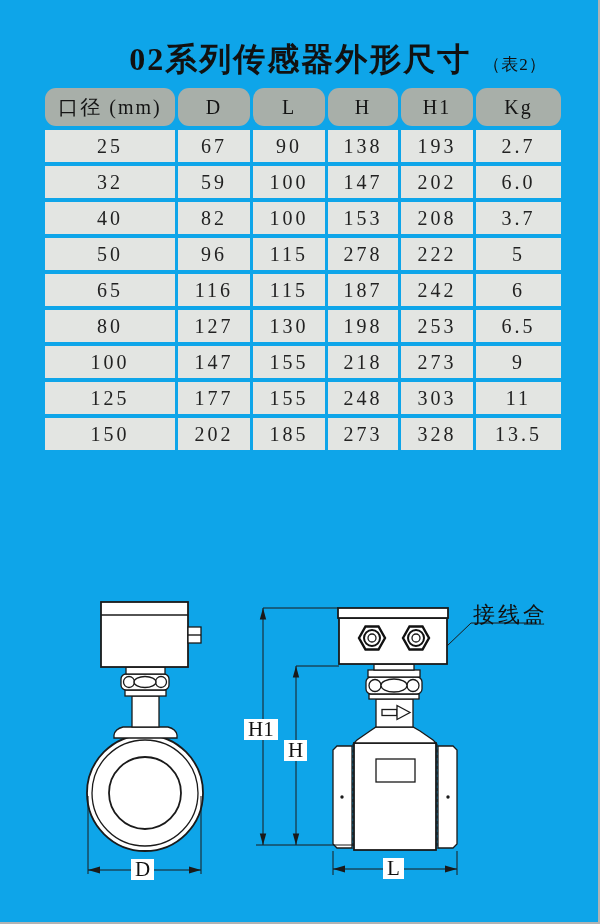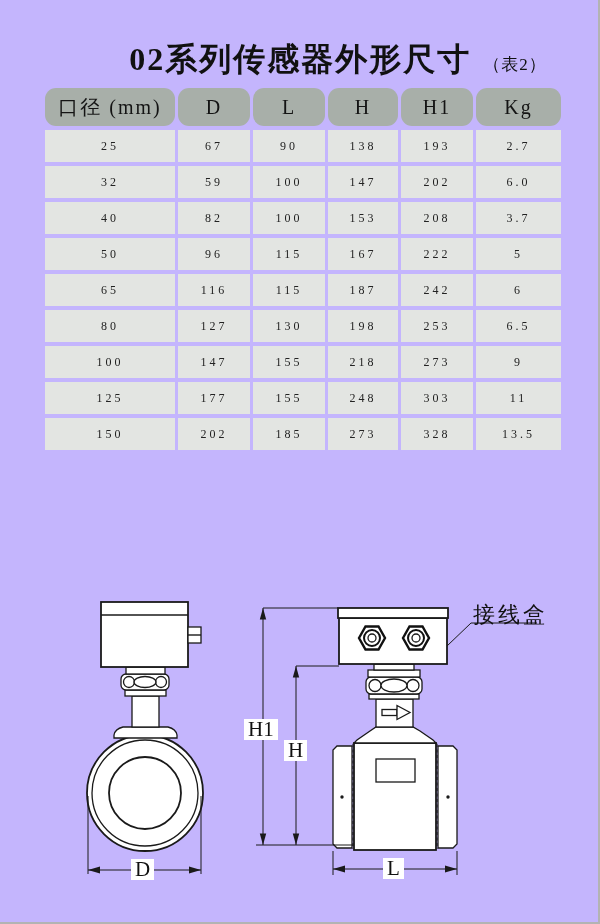--- a/index.html
+++ b/index.html
@@ -3,37 +3,37 @@
 <meta charset="utf-8">
 <style>
   :root{
     --header-bg:#a8afa9;
     --row-bg:#e3e5e2;
     --line:#1a1a1a;
     --text:#1c1c1c;
   }
   html,body{margin:0;padding:0;background:#fff;}
   .page{
-    position:relative;width:600px;height:924px;background:#c4b5fd;
+    position:relative;width:600px;height:924px;background:#0ea5e9;
     box-sizing:border-box;
     border-right:2px solid #b3b3b3;border-bottom:2px solid #b3b3b3;
     overflow:hidden;
     font-family:"Liberation Serif", serif;
     color:var(--text);
   }
   
   .hdr{position:absolute;top:38px;left:0;width:600px;text-align:center;padding-left:76px;box-sizing:border-box;white-space:nowrap;}
   .title{font-size:32px;font-weight:bold;letter-spacing:2px;color:#111;}
   .tableref{font-size:17px;font-weight:normal;margin-left:12px;letter-spacing:1px;color:#111;}
   
   .table-wrap{position:absolute;left:42px;top:84px;}
   table{border-collapse:separate;border-spacing:3px 4px;}
   th,td{text-align:center;vertical-align:middle;font-family:"Liberation Serif", serif;}
   th{background:var(--header-bg);height:36px;font-weight:normal;font-size:20px;letter-spacing:2px;color:#141414;border-radius:11px;}
-  td{background:var(--row-bg);height:30px;font-size:12px;letter-spacing:3px;color:#222;}
+  td{background:var(--row-bg);height:30px;font-size:20px;letter-spacing:3px;color:#222;}
   .c0{width:128px}.c1{width:70px}.c2{width:70px}.c3{width:68px}.c4{width:70px}.c5{width:83px}
   
   svg{position:absolute;left:0;top:0;}
   .s2{fill:#fff;stroke:var(--line);stroke-width:1.8;}
   .s1{fill:#fff;stroke:var(--line);stroke-width:1.3;}
   .ln{fill:none;stroke:var(--line);stroke-width:1.4;}
   .dim{fill:none;stroke:var(--line);stroke-width:1;}
   .hex{fill:#fff;stroke:#111;stroke-width:2.4;}
   .hx2{fill:#fff;stroke:#111;stroke-width:2;}
   .dash{fill:none;stroke:var(--line);stroke-width:1.1;stroke-dasharray:3,2.5;}
@@ -91,21 +91,21 @@
             <td>82</td>
             <td>100</td>
             <td>153</td>
             <td>208</td>
             <td>3.7</td>
         </tr>
         <tr>
           <td>50</td>
             <td>96</td>
             <td>115</td>
-            <td>167</td>
+            <td>278</td>
             <td>222</td>
             <td>5</td>
         </tr>
         <tr>
           <td>65</td>
             <td>116</td>
             <td>115</td>
             <td>187</td>
             <td>242</td>
             <td>6</td>

